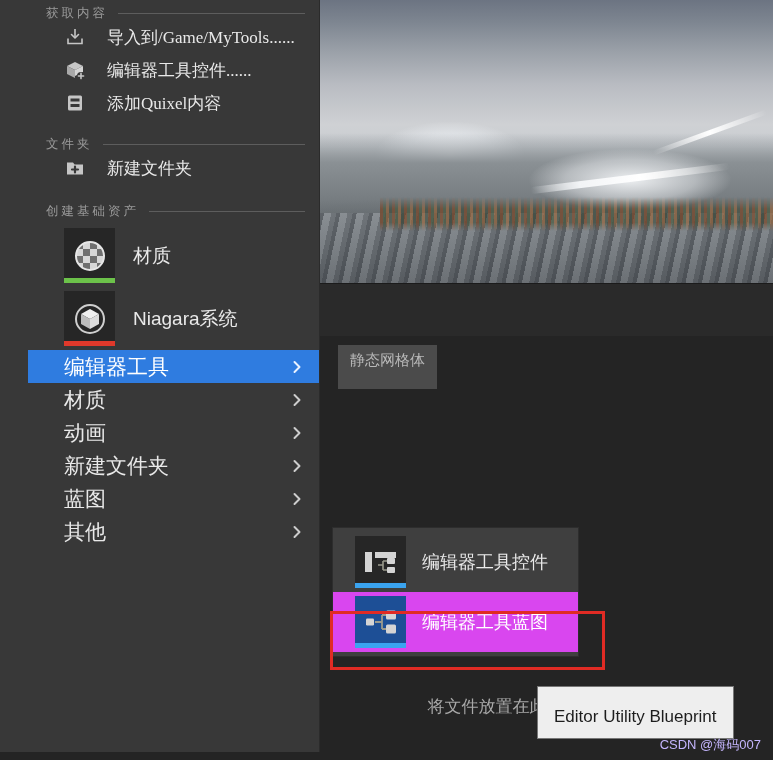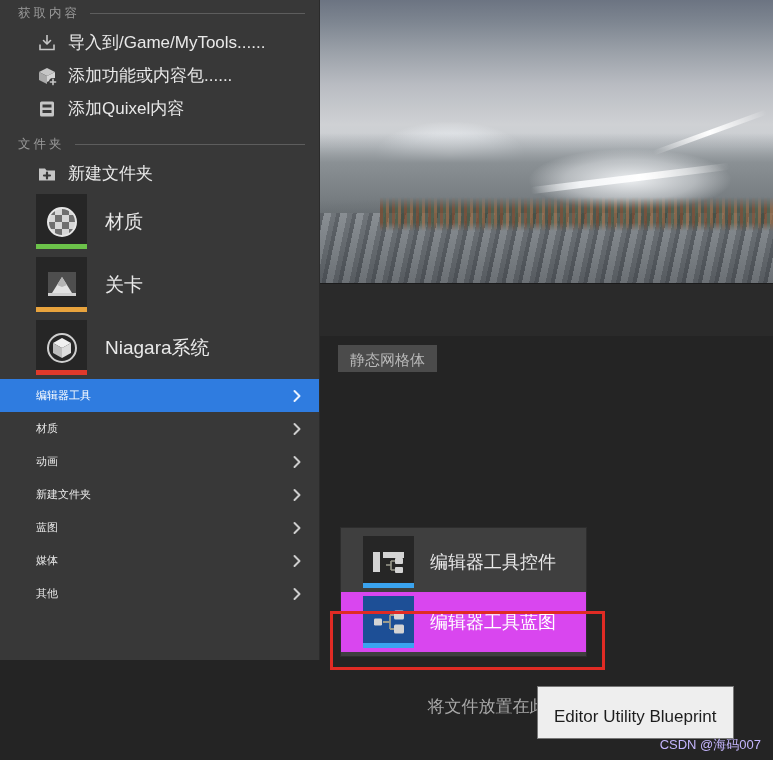--- a/index.html
+++ b/index.html
@@ -65,76 +65,77 @@
         rgba(96,100,106,.45) 11px, rgba(96,100,106,.45) 16px),
       linear-gradient(180deg, #7c8286 0%, #62686c 60%, #4f5458 100%);
   }
 
   .editor-strip {
     position: absolute; left: 320px; top: 283px; width: 453px; height: 53px;
     background: #2a2a2a; border-top: 1px solid #1b1b1b;
   }
   .chip {
     position: absolute; left: 338px; top: 345px;
-    padding: 6px 12px 2px; border-radius: 0;
+    padding: 6px 12px 19px; border-radius: 0;
     background: #4b4b4b; color: #b9b9b9; font-size: 15px; white-space: nowrap;
   }
   .content-backdrop {
     position: absolute; left: 320px; top: 336px; width: 453px; height: 424px;
     background: #242424;
   }
   .drop-hint {
     position: absolute; left: 320px; top: 695px; width: 453px;
     text-align: center; color: #a8a8a8; font-size: 17px; white-space: nowrap;
   }
 
   
   .menu {
-    position: absolute; left: 0; top: 0; width: 320px; height: 660px;
+    position: absolute; left: 0; top: 0; width: 320px; height: 752px;
     background: #383838;
     border-right: 1px solid #2b2b2b;
+    padding-left: 28px;
   }
   .section-head {
     display: flex; align-items: center; gap: 10px;
     padding: 0 14px 0 18px; height: 26px;
     color: #9a9a9a; font-size: 12.5px; letter-spacing: 3px; white-space: nowrap;
   }
   .section-head .rule { flex: 1; height: 1px; background: #5d5d5d; }
 
   .m-item {
-    display: flex; align-items: center; gap: 10px;
+    display: flex; align-items: flex-start; gap: 21px;
     height: 33px; padding: 0 14px 0 36px;
-    color: #e9e9e9; font-size: 17px; white-space: nowrap;
+    color: #e9e9e9; font-size: 17px; white-space: nowrap; font-family: Liberation Serif, serif;
   }
   .m-ico { width: 22px; height: 22px; flex: none; display: block; }
 
   
   .a-item {
     display: flex; align-items: center; gap: 18px;
     height: 63px; padding: 0 14px 0 36px;
     color: #e9e9e9; font-size: 19px; white-space: nowrap;
   }
   .thumb {
     position: relative; width: 51px; height: 55px; flex: none;
     background: #262626; display: flex; align-items: center; justify-content: center;
   }
   .thumb .bar { position: absolute; left: 0; right: 0; bottom: 0; height: 5px; }
 
   
   .p-item {
     display: flex; align-items: center; height: 33px;
-    padding: 0 14px 0 36px; color: #e9e9e9; font-size: 11px; white-space: nowrap;
+    padding: 0 14px 0 36px; color: #e9e9e9; font-size: 21px; white-space: nowrap;
   }
   .p-item .lbl { flex: 1; }
   .p-item.sel { background: #2f7ce0; color: #fff; }
   .chev { width: 16px; height: 16px; flex: none; }
 
   
   .submenu {
-    position: absolute; left: 340px; top: 527px; width: 247px;
+    position: absolute; left: 332px; top: 527px; width: 247px;
     background: #3f3f3f; border: 1px solid #2d2d2d;
     padding: 4px 0 4px;
   }
   .s-item {
     display: flex; align-items: center; gap: 16px;
     height: 60px; padding: 0 12px 0 22px;
     color: #eaeaea; font-size: 18px; white-space: nowrap;
   }
   .s-item.sel { background: #d946ef; color: #fff; }
   .s-thumb {
@@ -198,21 +199,21 @@
     </div>
 
     <div class="m-item">
       <svg class="m-ico" viewBox="0 0 22 22">
         <path d="M11 3 19 7 11 11 3 7 Z" fill="#c6c6c6"></path>
         <path d="M3 7 v8 l8 4 V11 Z" fill="#a9a9a9"></path>
         <path d="M19 7 v6 l-8 4 V11 Z" fill="#d5d5d5"></path>
         <circle cx="17" cy="17" r="4" fill="#383838"></circle>
         <path d="M17 14.4 v5.2 M14.4 17 h5.2" stroke="#c6c6c6" stroke-width="1.6" stroke-linecap="round"></path>
       </svg>
-      <span>添加功能或内容包......</span>
+      <span>编辑器工具控件......</span>
     </div>
 
     <div class="m-item">
       <svg class="m-ico" viewBox="0 0 22 22">
         <rect x="4" y="3.5" width="14" height="15" rx="1.5" fill="#c6c6c6"></rect>
         <rect x="6.5" y="6.5" width="9" height="3" fill="#383838"></rect>
         <rect x="6.5" y="12" width="9" height="3" fill="#383838"></rect>
       </svg>
       <span>添加Quixel内容</span>
     </div>
@@ -223,20 +224,24 @@
     </div>
 
     <div class="m-item">
       <svg class="m-ico" viewBox="0 0 22 22">
         <path d="M3 5.5 h6 l1.6 2 H19 v10 H3 Z" fill="#c6c6c6"></path>
         <path d="M11 9.5 v6 M8 12.5 h6" stroke="#383838" stroke-width="2.2" stroke-linecap="round"></path>
       </svg>
       <span>新建文件夹</span>
     </div>
 
+    <div class="section-head" style="margin-top:8px">
+      <span>创建基础资产</span>
+      <span class="rule"></span>
+    </div>
 
     <div class="a-item">
       <span class="thumb">
         <svg width="36" height="36" viewBox="0 0 36 36">
           <defs>
             <clipPath id="sph">
                 <circle cx="18" cy="18" r="14"></circle>
               </clipPath>
           </defs>
           <g clip-path="url(#sph)">
@@ -250,32 +255,20 @@
             <rect x="11" y="25" width="7" height="7" fill="#6f6f6f"></rect>
             <rect x="25" y="25" width="7" height="7" fill="#6f6f6f"></rect>
           </g>
           <circle cx="18" cy="18" r="14" fill="none" stroke="#e6e6e6" stroke-width="2"></circle>
         </svg>
         <span class="bar" style="background:#6cc24a"></span>
       </span>
       <span>材质</span>
     </div>
 
-    <div class="a-item">
-      <span class="thumb">
-        <svg width="34" height="34" viewBox="0 0 34 34">
-          <rect x="3" y="4" width="28" height="24" fill="#4e4e4e"></rect>
-          <path d="M7 25 17 9 27 25 Z" fill="#e2e2e2"></path>
-          <path d="M17 9 22 17 17 19 12 17 Z" fill="#b4b4b4"></path>
-          <rect x="3" y="25" width="28" height="3" fill="#cfcfcf"></rect>
-        </svg>
-        <span class="bar" style="background:#e8a33d"></span>
-      </span>
-      <span>关卡</span>
-    </div>
 
 
     <div class="a-item">
       <span class="thumb">
         <svg width="36" height="36" viewBox="0 0 36 36">
           <circle cx="18" cy="18" r="14" fill="none" stroke="#cfcfcf" stroke-width="2"></circle>
           <path d="M18 8 27 13 18 18 9 13 Z" fill="#f0f0f0"></path>
           <path d="M9 13 v10 l9 5 V18 Z" fill="#bdbdbd"></path>
           <path d="M27 13 v10 l-9 5 V18 Z" fill="#dcdcdc"></path>
         </svg>
@@ -304,26 +297,20 @@
       </svg>
     </div>
     <div class="p-item">
       <span class="lbl">新建文件夹</span>
       <svg class="chev" viewBox="0 0 16 16">
         <path d="M5.5 3 10.5 8 5.5 13" stroke="#cdcdcd" stroke-width="2" fill="none" stroke-linecap="round" stroke-linejoin="round"></path>
       </svg>
     </div>
     <div class="p-item">
       <span class="lbl">蓝图</span>
-      <svg class="chev" viewBox="0 0 16 16">
-        <path d="M5.5 3 10.5 8 5.5 13" stroke="#cdcdcd" stroke-width="2" fill="none" stroke-linecap="round" stroke-linejoin="round"></path>
-      </svg>
-    </div>
-    <div class="p-item">
-      <span class="lbl">媒体</span>
       <svg class="chev" viewBox="0 0 16 16">
         <path d="M5.5 3 10.5 8 5.5 13" stroke="#cdcdcd" stroke-width="2" fill="none" stroke-linecap="round" stroke-linejoin="round"></path>
       </svg>
     </div>
     <div class="p-item">
       <span class="lbl">其他</span>
       <svg class="chev" viewBox="0 0 16 16">
         <path d="M5.5 3 10.5 8 5.5 13" stroke="#cdcdcd" stroke-width="2" fill="none" stroke-linecap="round" stroke-linejoin="round"></path>
       </svg>
     </div>

